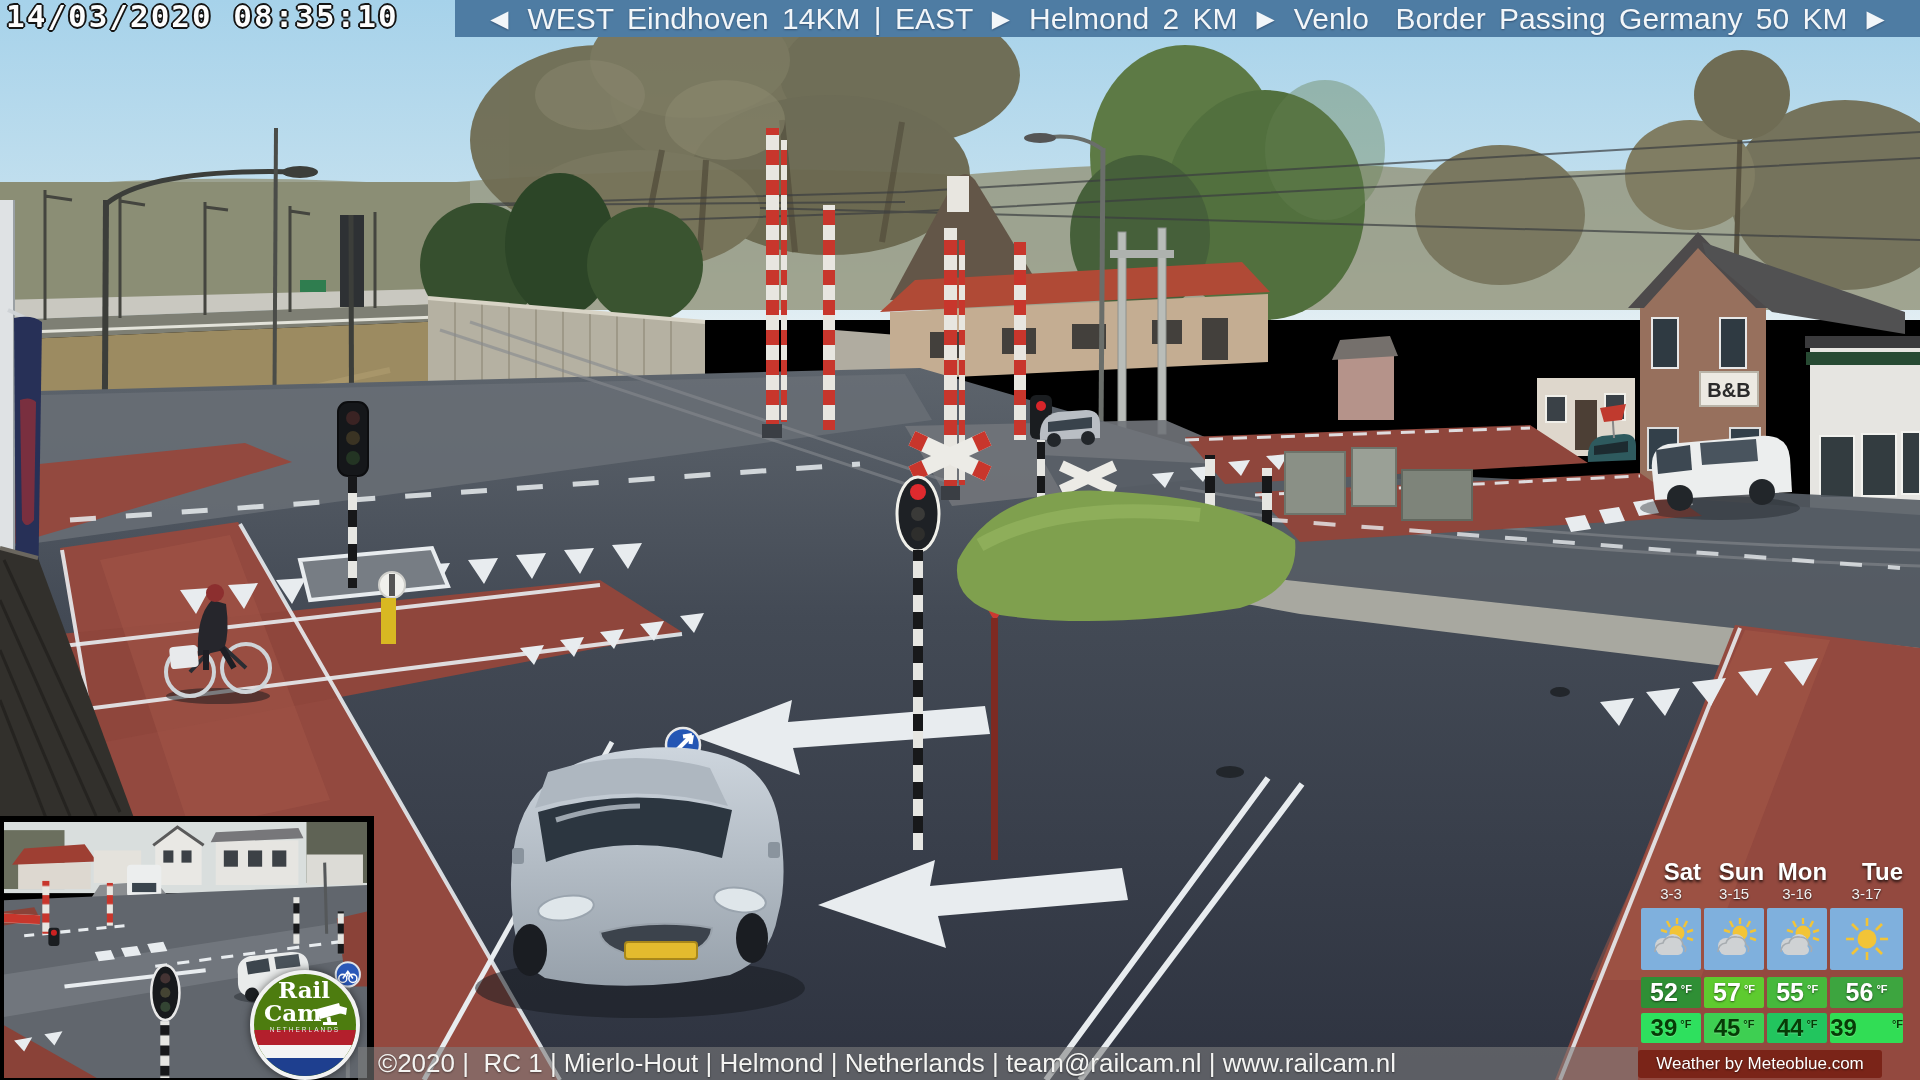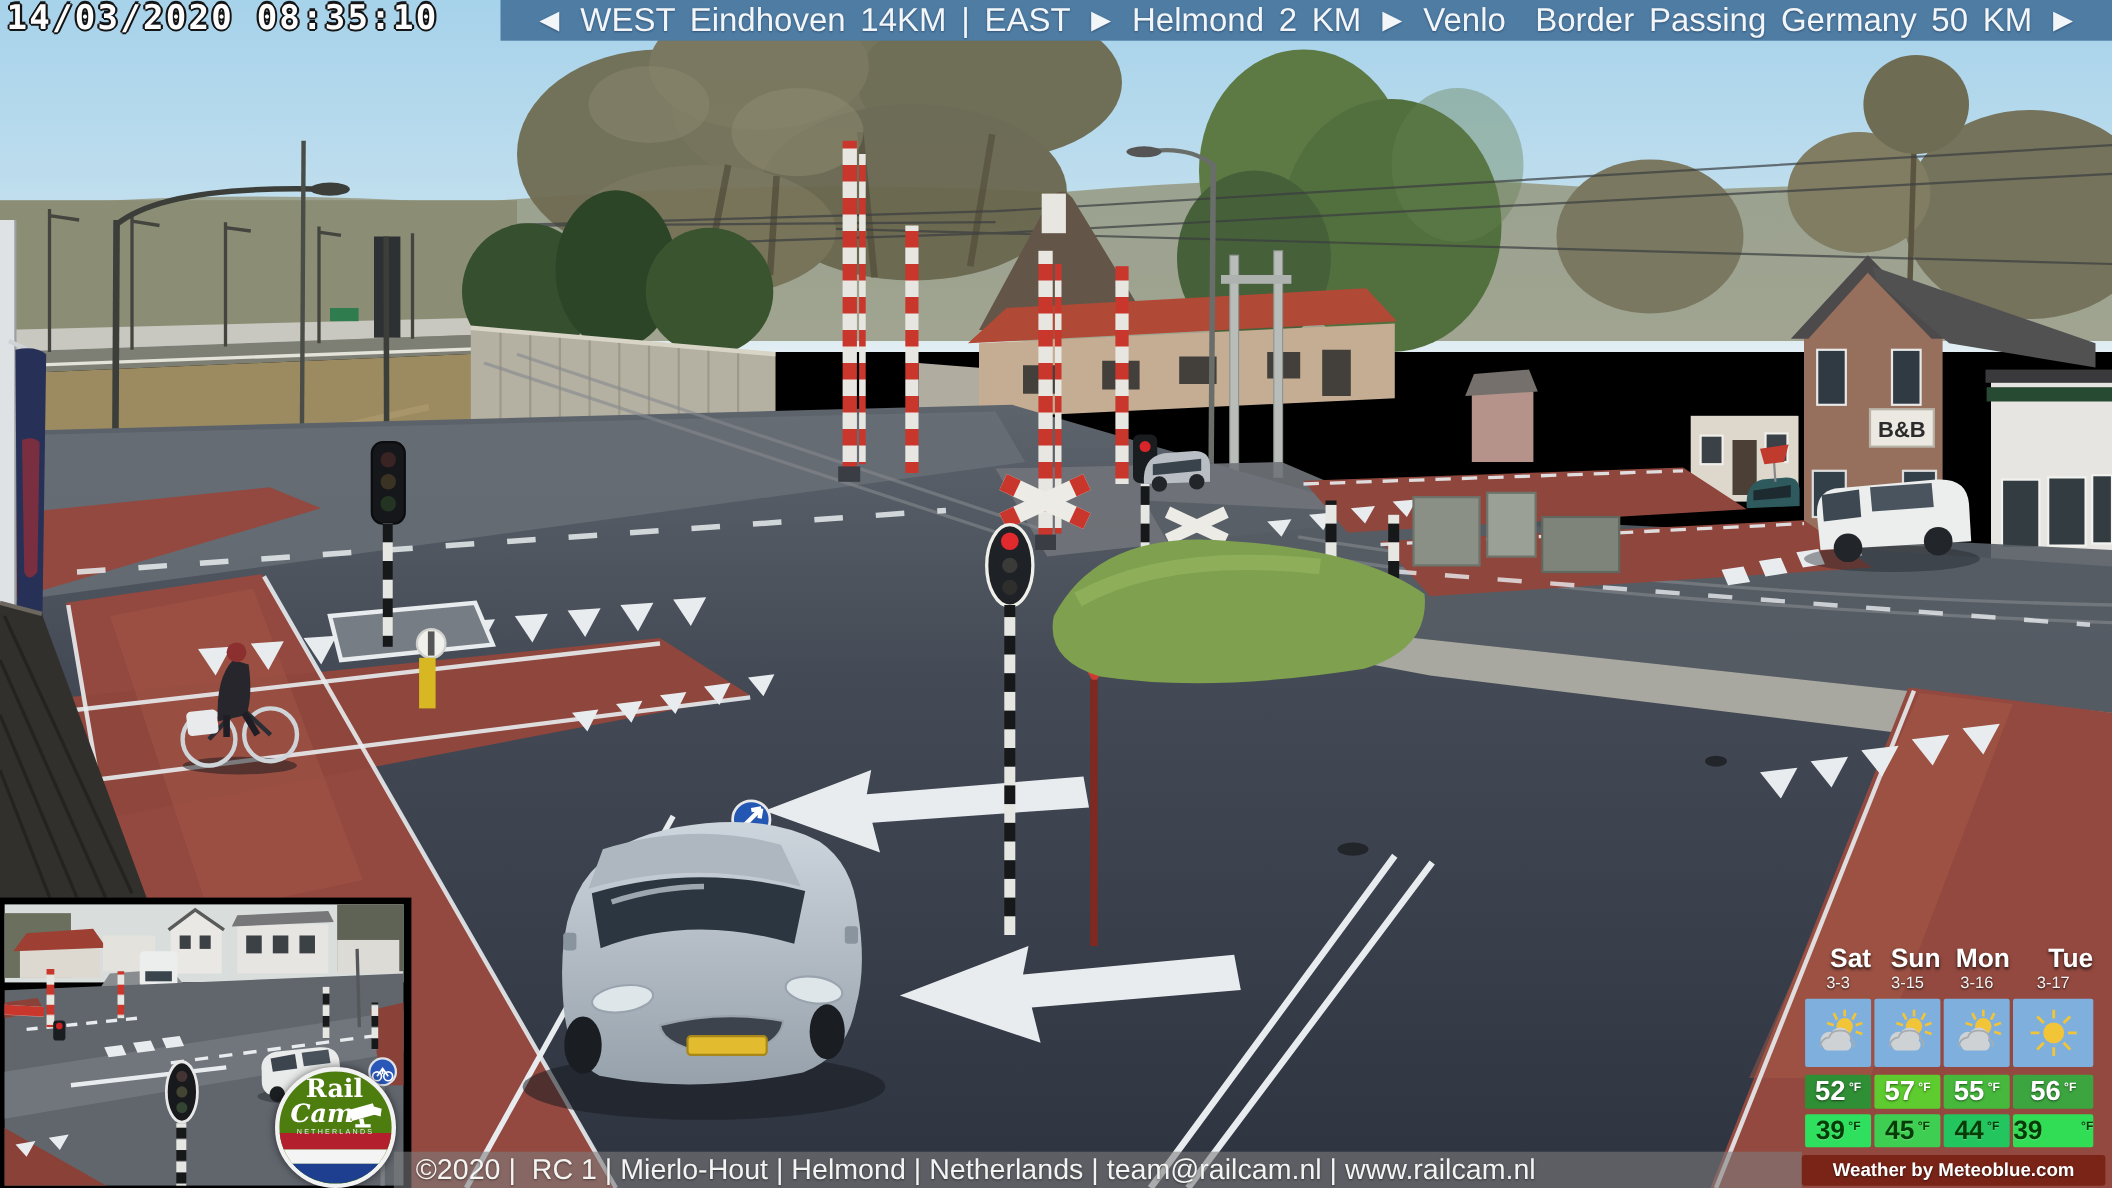--- a/index.html
+++ b/index.html
@@ -15,23 +15,23 @@
     text-shadow:-2px 0 0 #151515,2px 0 0 #151515,0 -2px 0 #151515,0 2px 0 #151515,
                 -1px -1px 0 #151515,1px 1px 0 #151515,1px -1px 0 #151515,-1px 1px 0 #151515;}
   .banner{position:absolute;left:455px;top:0;right:0;height:37px;z-index:6;
     display:flex;align-items:center;justify-content:center;
     color:#f2f6f9;font-size:30px;white-space:pre;word-spacing:5px;overflow:hidden;
     text-shadow:0 1px 2px rgba(0,0,30,.35);}
   .footerbar{position:absolute;left:358px;top:1047px;width:1280px;height:33px;z-index:6;
     background:rgba(126,126,126,.58);display:flex;align-items:center;
     color:#f4f4f2;font-size:26px;white-space:pre;padding-left:20px;overflow:hidden;
     text-shadow:0 1px 2px rgba(0,0,0,.45);}
-  .meteobar{position:absolute;left:1638px;top:1050px;width:276px;height:28px;z-index:6;
+  .meteobar{position:absolute;left:1638px;top:1050px;width:244px;height:28px;z-index:6;
     border-radius:3px;display:flex;align-items:center;justify-content:center;
-    color:#fff;font-weight:bold;font-size:17px;white-space:pre;
+    color:#fff;font-weight:normal;font-size:17px;white-space:pre;
     text-shadow:0 1px 2px rgba(0,0,0,.6);}
 
   
   .weather{position:absolute;left:1641px;top:858px;width:262px;z-index:6;
     display:grid;grid-template-columns:repeat(4,1fr);column-gap:3px;}
   .wcol{display:flex;flex-direction:column;align-items:stretch;}
   .wday{height:27px;text-align:right;font-weight:bold;font-size:24px;color:#fff;
     text-shadow:0 2px 3px rgba(0,0,0,.8);line-height:27px;}
   .wdate{height:19px;text-align:center;font-size:15px;color:#f2f2f2;
     text-shadow:0 1px 2px rgba(0,0,0,.8);line-height:17px;}
@@ -51,21 +51,21 @@
   .inset{position:absolute;left:0;top:816px;width:374px;height:264px;z-index:4;
     background:#000;padding:6px 7px 2px 4px;}
   .inset svg{display:block;width:363px;height:256px;}
 
   
   .logo{position:absolute;left:250px;top:970px;width:110px;height:110px;z-index:5;
     border-radius:50%;border:4px solid #f2f2f2;overflow:hidden;background:#4d7c0f;
     display:flex;flex-direction:column;box-shadow:0 0 8px rgba(0,0,0,.55);}
   .logo-top{flex:1;position:relative;color:#fff;font-family:"DejaVu Serif",serif;}
   .logo-line1{position:absolute;left:24px;top:2px;font-size:23px;font-weight:bold;}
-  .logo-line2{position:absolute;left:10px;top:25px;font-size:23px;font-weight:bold;font-style:italic;}
+  .logo-line2{position:absolute;left:10px;top:25px;font-size:23px;font-weight:bold;}
   .logo-cam{position:absolute;right:7px;top:26px;width:34px;height:26px;}
   .logo-country{position:absolute;left:0;right:0;top:52px;text-align:center;
     font-family:"Liberation Sans",sans-serif;font-size:6.5px;letter-spacing:2px;color:#e9e9e9;}
   .stripe-red{height:15px;background:#b31f2c;}
   .stripe-white{height:13px;background:#f4f4f4;}
   .stripe-blue{flex-basis:18px;background:#1e3f8f;}
 </style>
 </head>
 <body>
 

